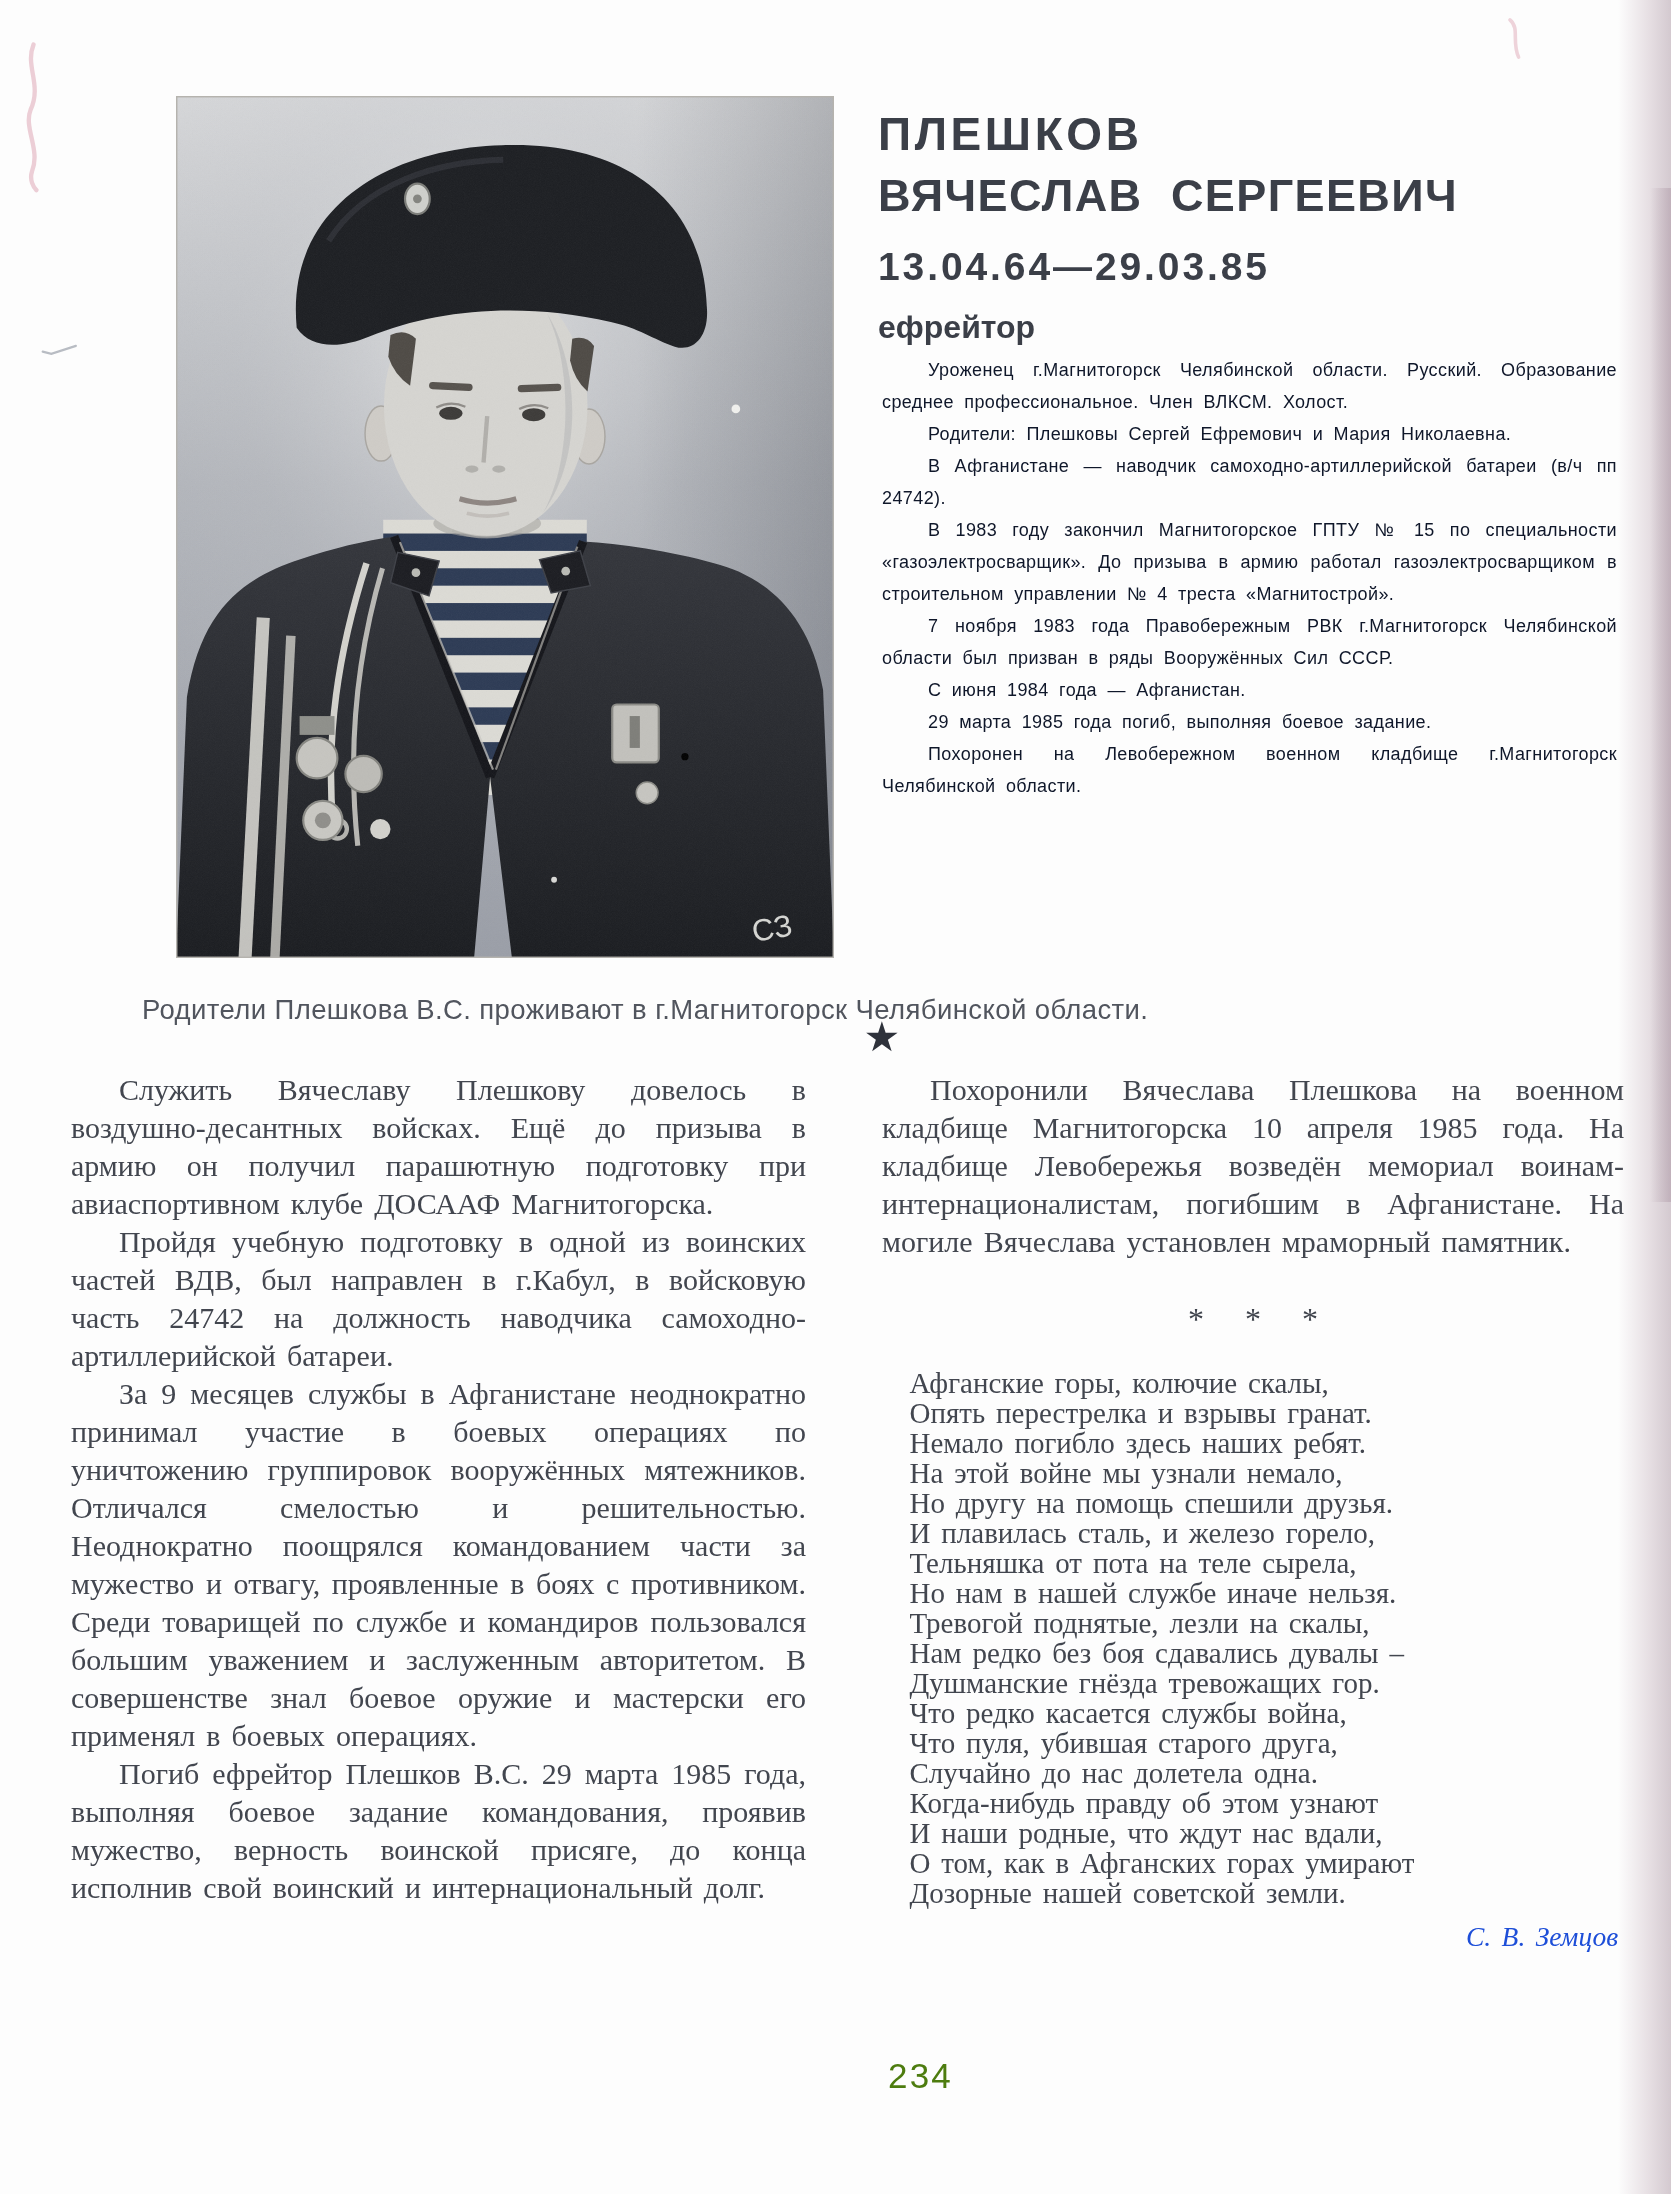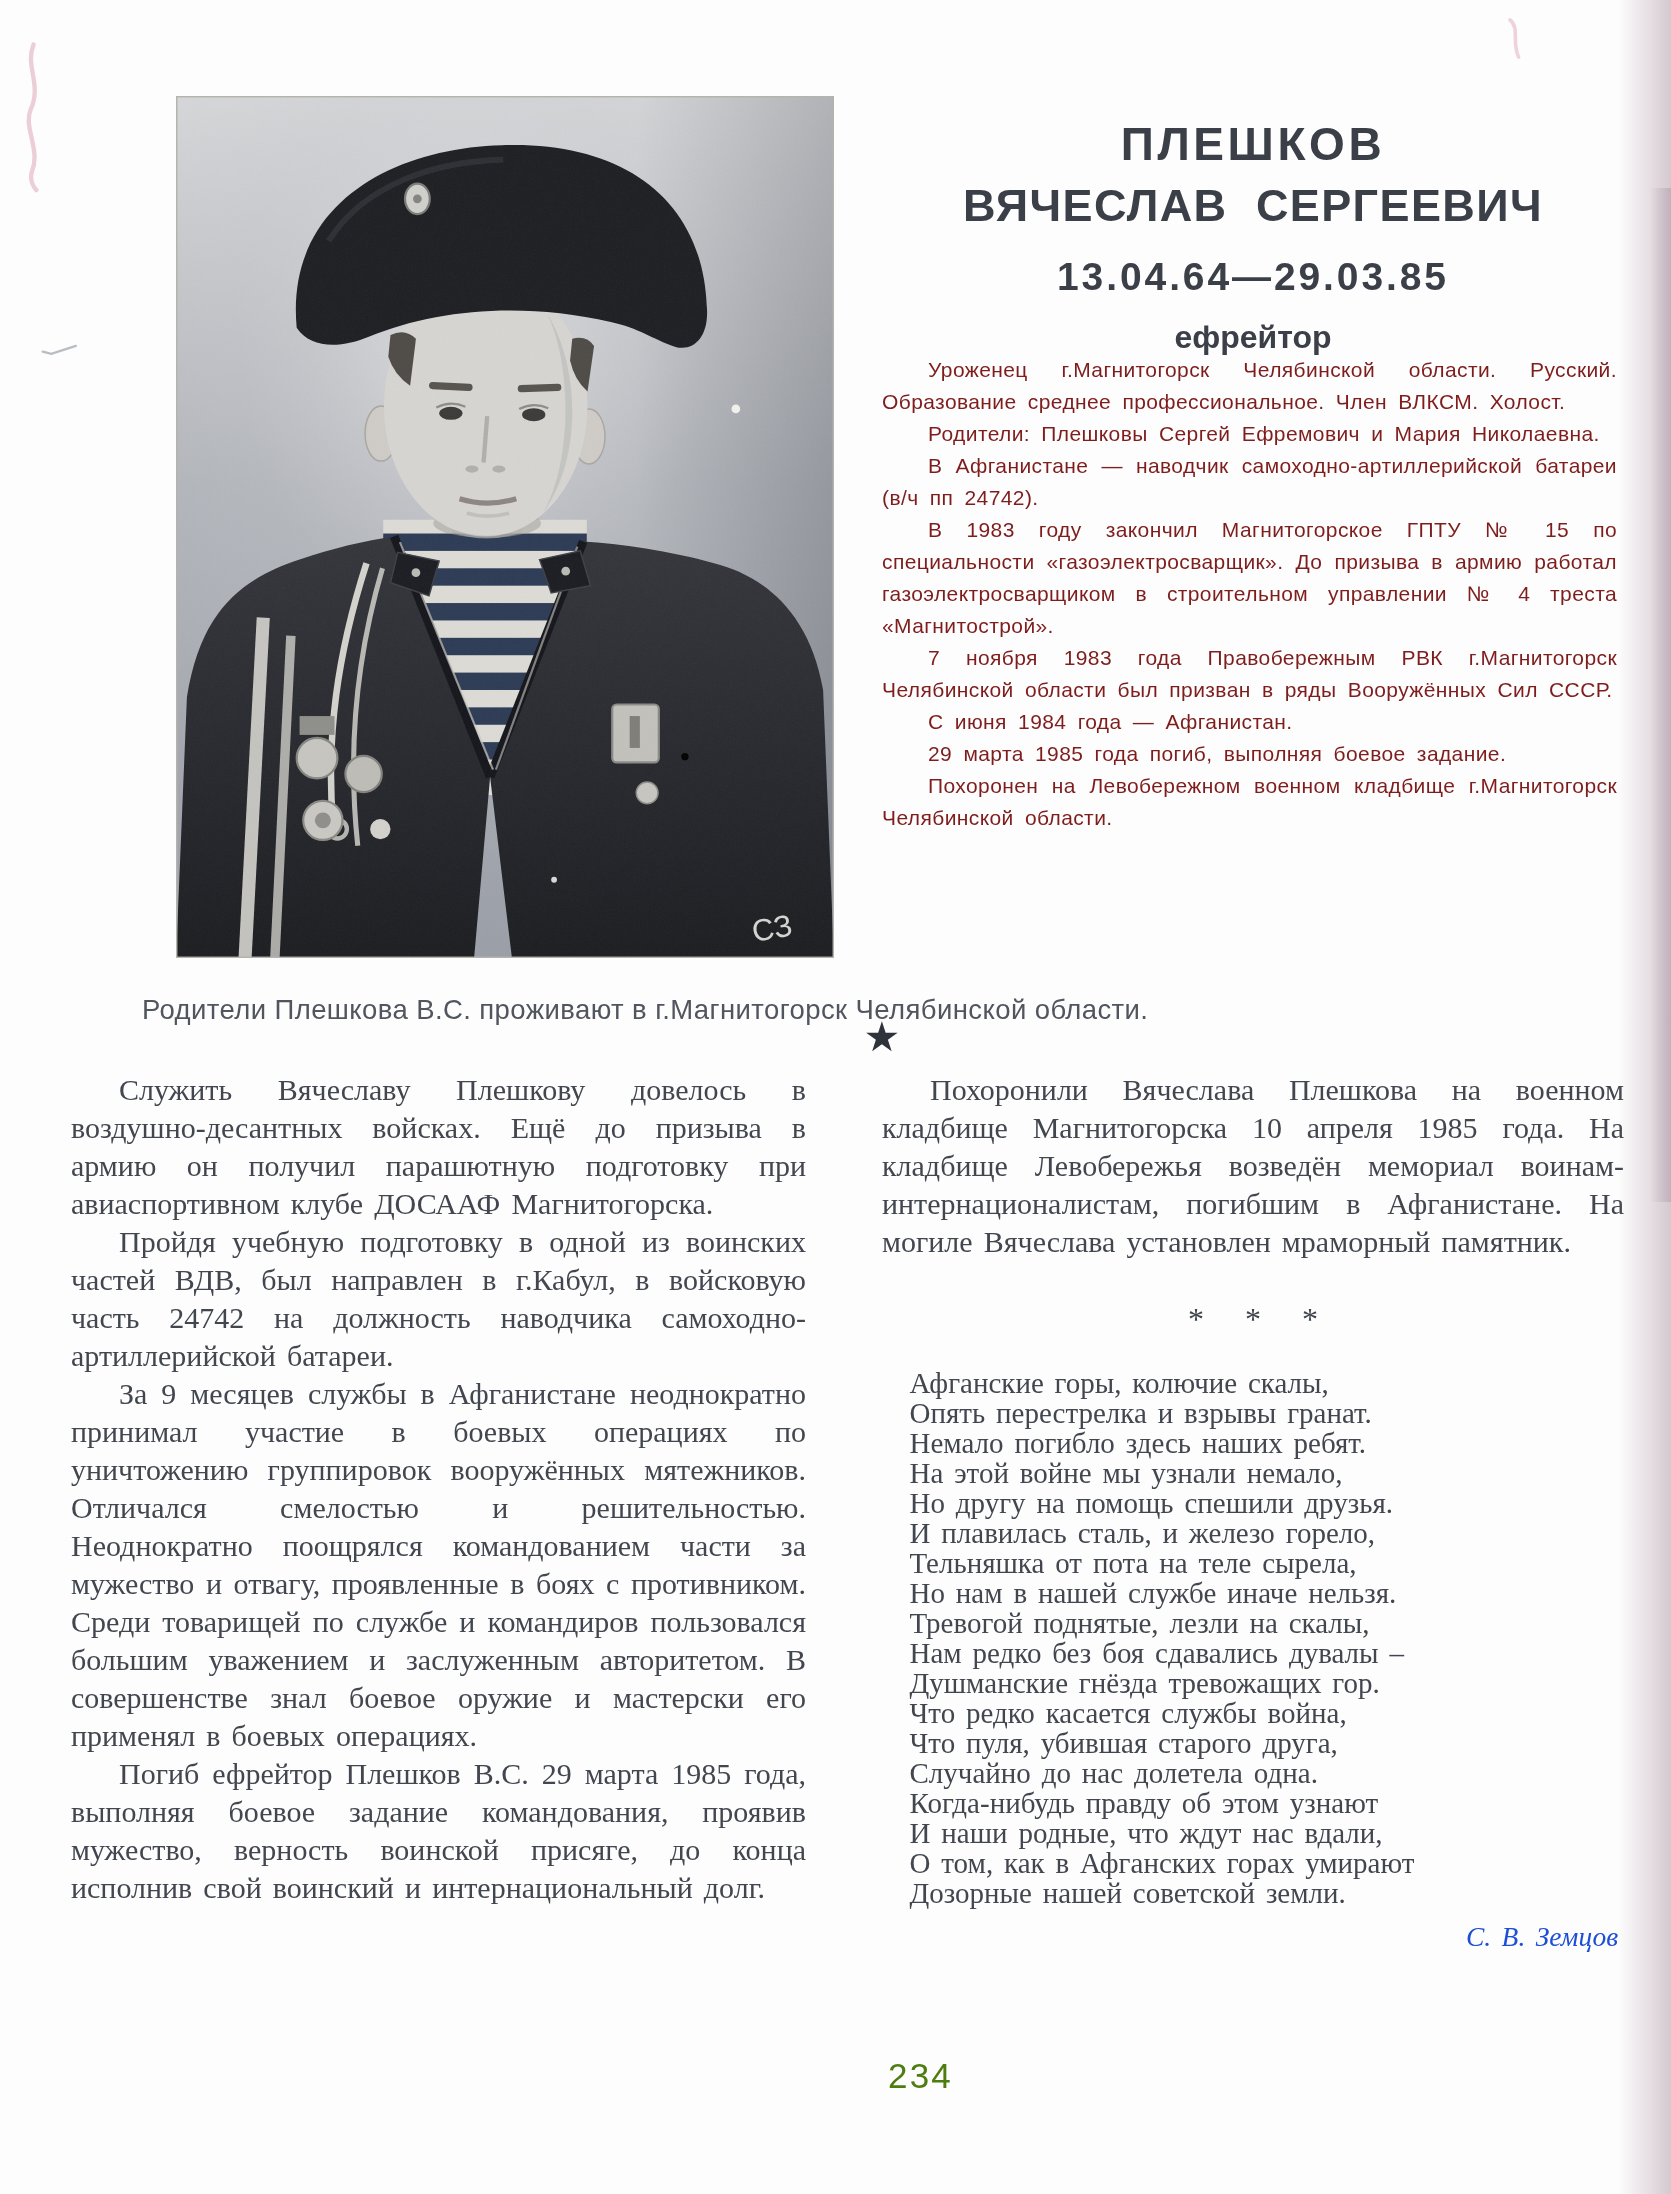--- a/index.html
+++ b/index.html
@@ -5,29 +5,29 @@
 <style>
   html,body{margin:0;padding:0;background:#e8e8ea;}
   .page{
     position:relative;width:1672px;height:2194px;background:#fdfdfd;
     font-family:"Liberation Sans",sans-serif;overflow:hidden;color:#454952;
   }
   
   .photo-wrap{position:absolute;left:176px;top:96px;width:658px;height:862px;}
   .photo-wrap svg{display:block;width:100%;height:100%;}
   
-  .header{position:absolute;left:878px;top:122px;width:750px;text-align:center;color:#3b3f48;}
+  .header{position:absolute;left:878px;top:112px;width:750px;color:#3b3f48;}
   .header .surname{font-size:46px;font-weight:bold;letter-spacing:3.6px;line-height:45px;}
   .header .name{font-size:45px;font-weight:bold;letter-spacing:1.4px;word-spacing:14.5px;margin-top:16px;line-height:45px;}
   .header .dates{font-size:39px;font-weight:bold;letter-spacing:2.9px;margin-top:27.5px;line-height:41px;}
   .header .rank{font-size:32px;font-weight:bold;margin-top:24.6px;line-height:33px;}
   
   .bio{
     position:absolute;left:882px;top:354px;width:735px;
-    font-size:21px;line-height:32px;text-align:justify;color:#7f1d1d;
+    font-size:18px;line-height:32px;text-align:justify;color:#0f172a;
     word-spacing:5px;letter-spacing:0.4px;
   }
   .bio p{margin:0;text-indent:46px;}
   
   .caption{position:absolute;left:142px;top:994px;width:1130px;font-size:27.5px;color:#51555e;letter-spacing:0.4px;}
   
   .star{position:absolute;left:846px;top:1013px;width:72px;text-align:center;font-size:41px;color:#2e323b;}
   
   .col{
     position:absolute;top:1071px;width:735px;

